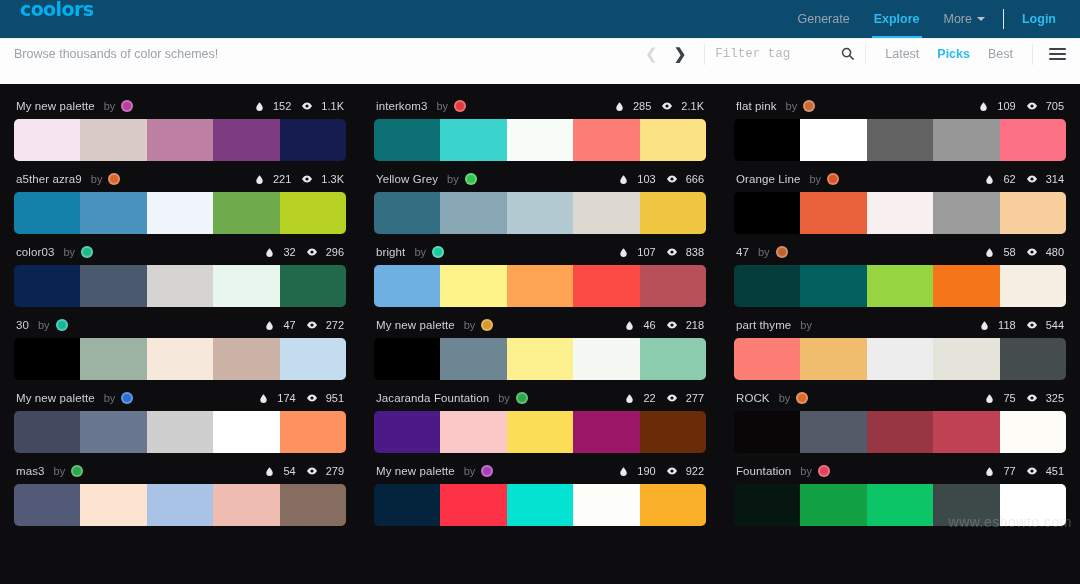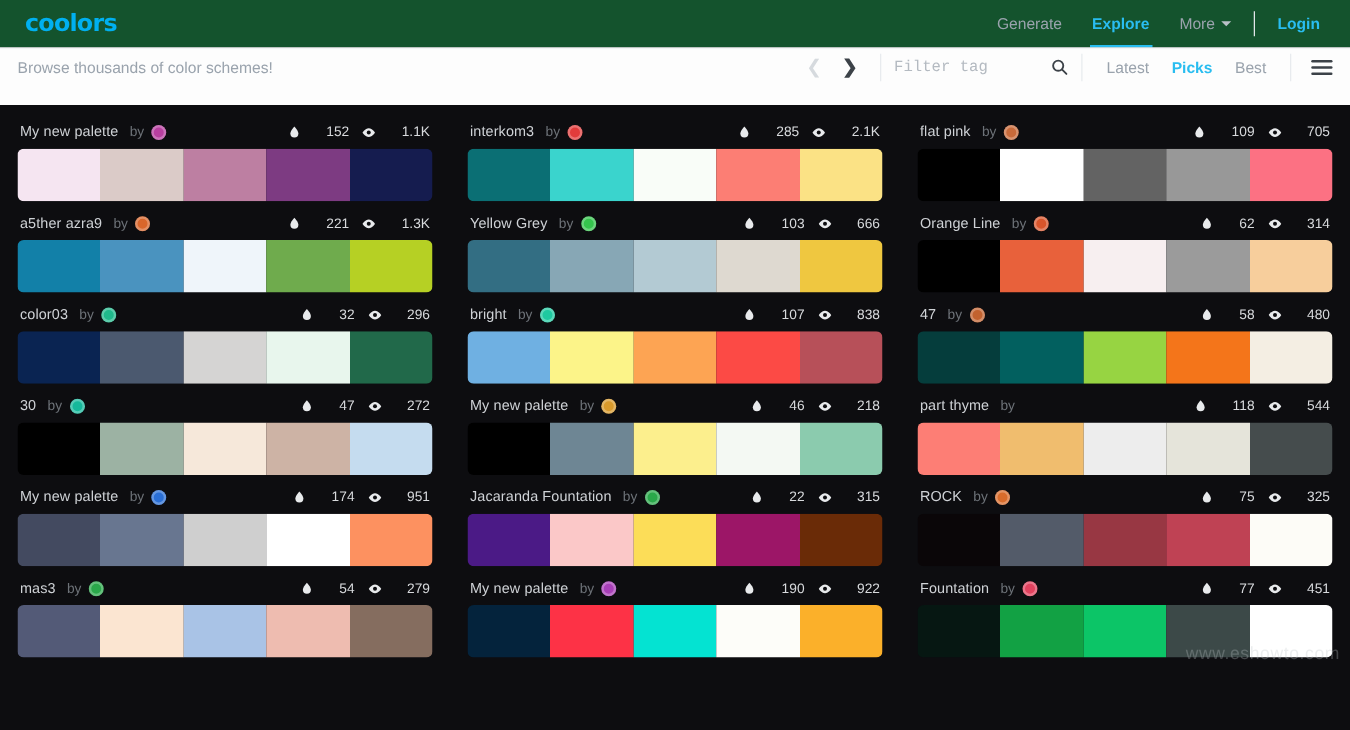--- a/index.html
+++ b/index.html
@@ -6,23 +6,22 @@
   html, body {
     width: 1080px; height: 584px;
     font-family: "Liberation Sans", sans-serif;
     background: #0d0d10;
     overflow: hidden;
   }
 
   
   .topbar {
     height: 38px;
-    background: #14532d;
-    display: flex;
-    align-items: center;
+    background: #0c4a6e;
+    display: flex;
     padding: 0 18px 0 20px;
     position: relative;
   }
   .logo {
     font-size: 19px;
     font-weight: bold;
     letter-spacing: -0.6px;
     color: #00b0f0;
     font-family: "DejaVu Sans", sans-serif;
     line-height: 1;
@@ -191,22 +190,22 @@
     box-shadow: inset 0 0 0 2px rgba(255,255,255,0.28);
   }
   .stats {
     margin-left: auto;
     display: flex;
     align-items: center;
     gap: 10px;
   }
   .stat {
     display: flex;
-    align-items: flex-start;
-    gap: 20px;
+    align-items: flex-end;
+    gap: 8px;
     font-size: 11px;
     color: #d8dadd;
   }
   .swatches {
     display: flex;
     height: 42px;
     border-radius: 5px;
     overflow: hidden;
     margin-top: 1px;
   }
@@ -662,21 +661,21 @@
               <svg width="11" height="11" viewBox="0 0 24 24" fill="#e8eaec">
                 <path d="M12 2.5C12 2.5 5 10 5 14.8A7 7 0 0 0 19 14.8C19 10 12 2.5 12 2.5Z"></path>
               </svg>
               <span>22</span>
             </div>
             <div class="stat">
               <svg width="12" height="12" viewBox="0 0 24 24" fill="#e8eaec">
                 <path d="M12 5C6 5 2 12 2 12s4 7 10 7 10-7 10-7-4-7-10-7Z"></path>
                 <circle cx="12" cy="12" r="3.2" fill="#0d0d10"></circle>
               </svg>
-              <span>315</span>
+              <span>277</span>
             </div>
           </div>
         </div>
         <div class="swatches">
           <div class="sw" style="background: rgb(75, 26, 134);"></div>
           <div class="sw" style="background: rgb(251, 200, 200);"></div>
           <div class="sw" style="background: rgb(252, 221, 88);"></div>
           <div class="sw" style="background: rgb(156, 22, 103);"></div>
           <div class="sw" style="background: rgb(106, 43, 7);"></div>
         </div>

